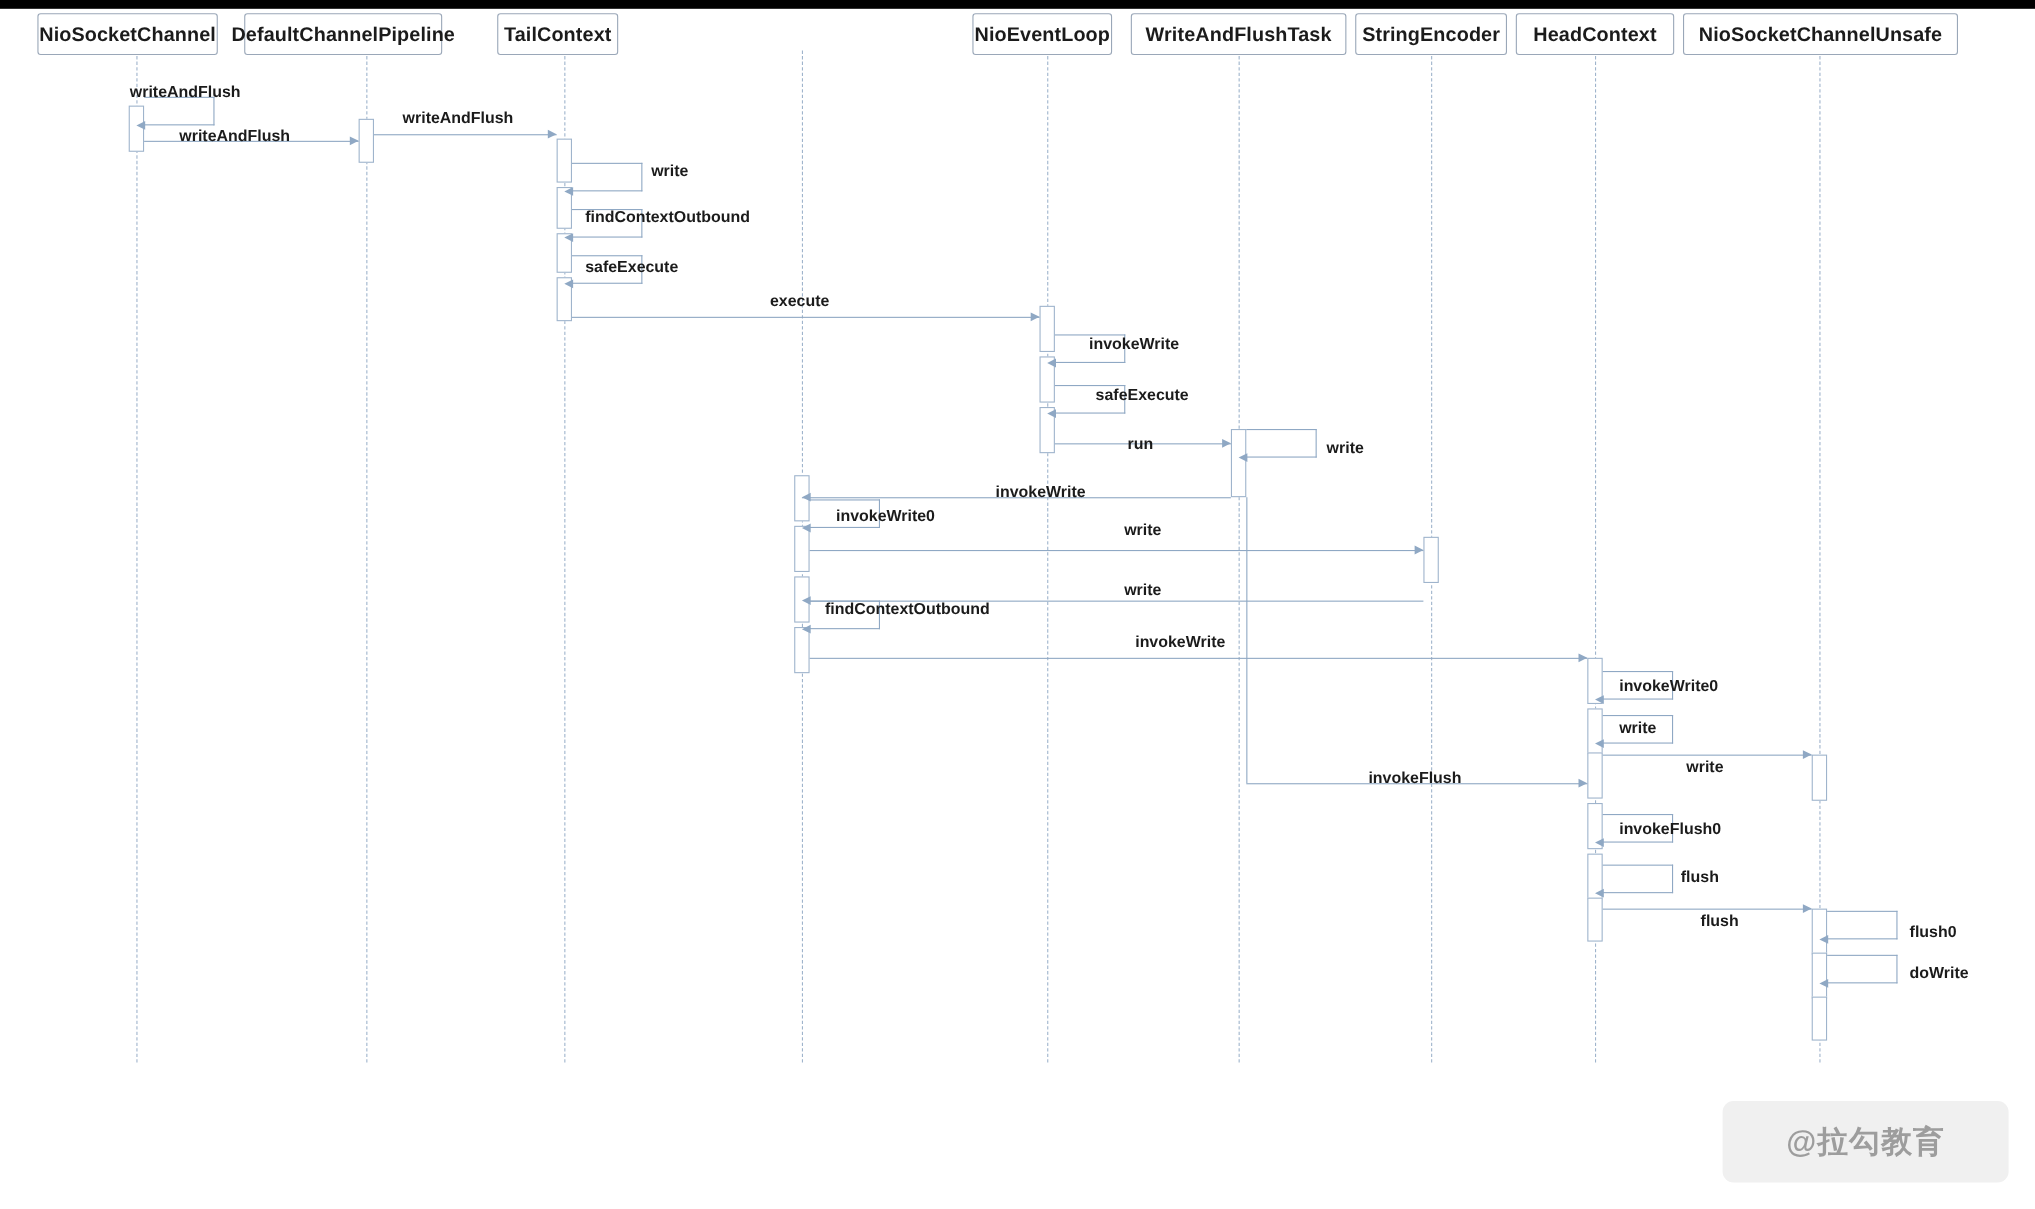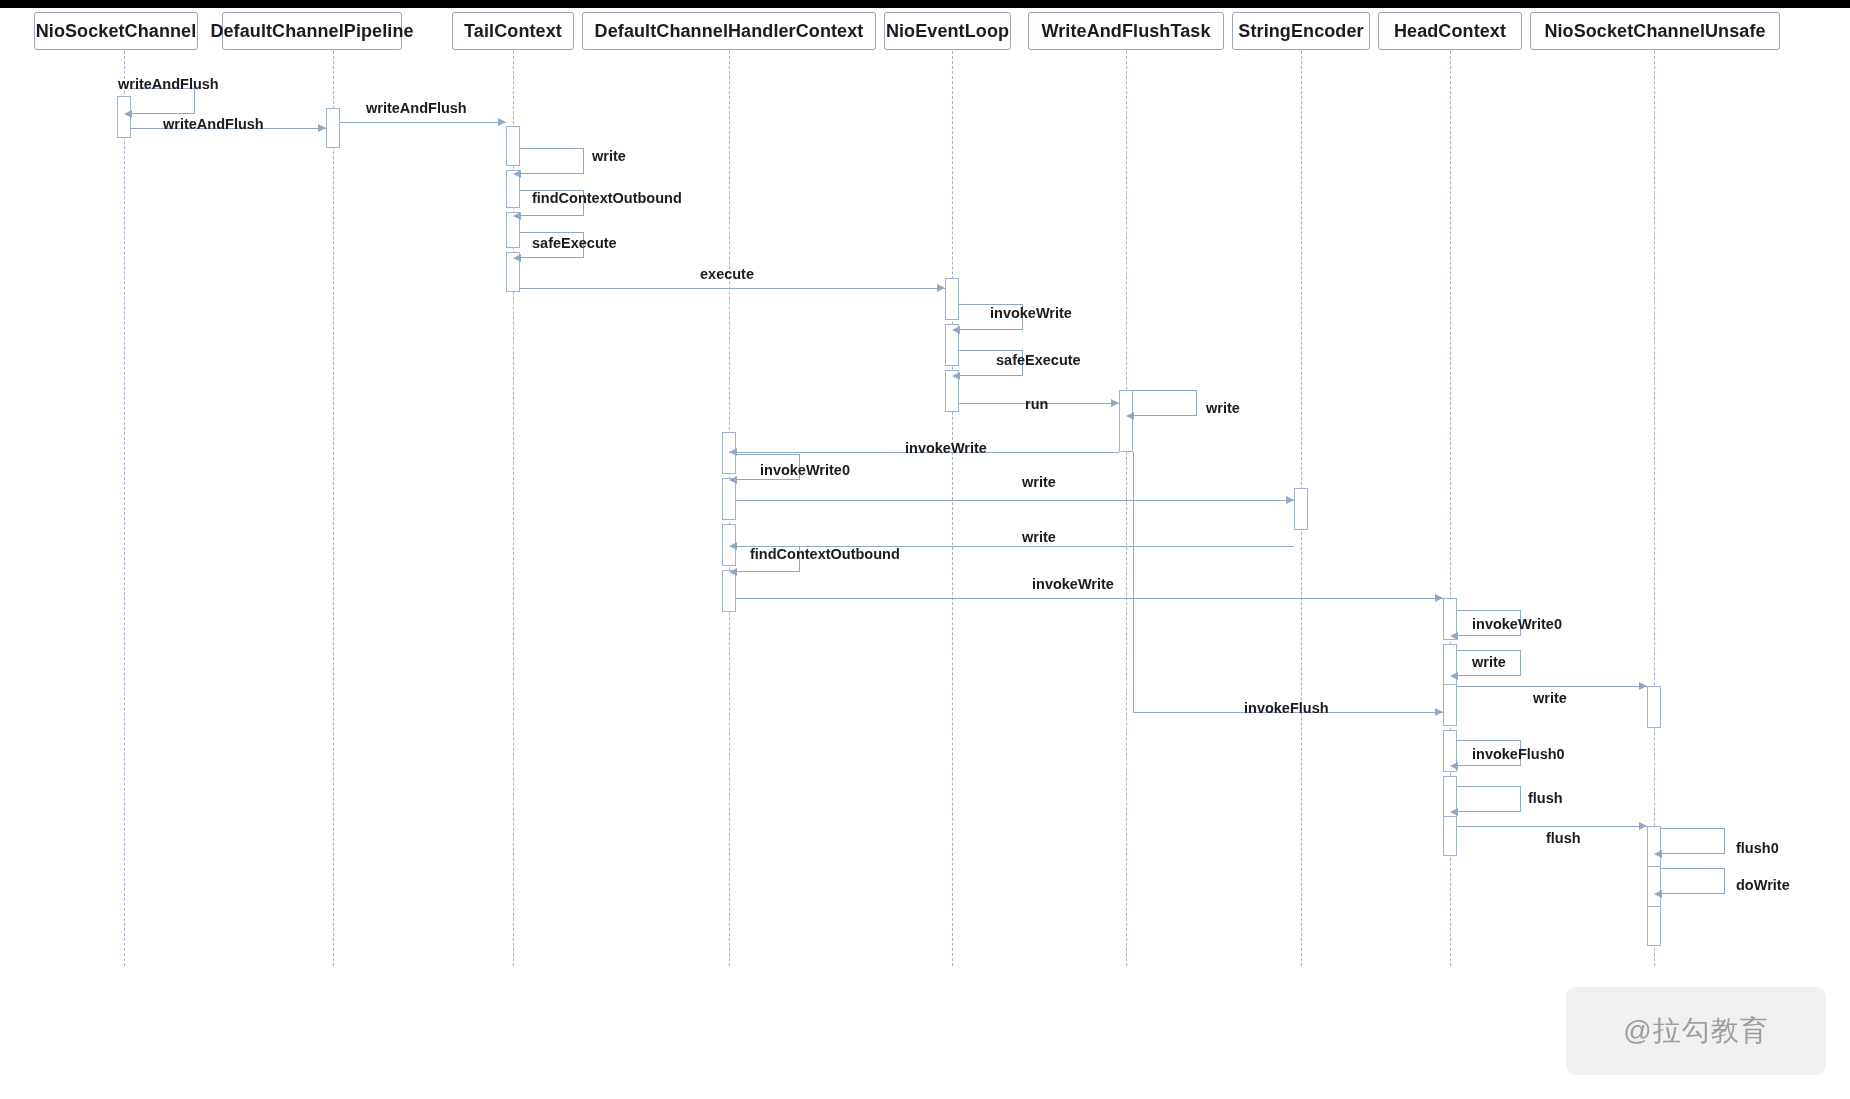--- a/index.html
+++ b/index.html
@@ -89,29 +89,29 @@
     border: 1px solid #8fa8c4;
     border-left: none;
     height: 26px;
     width: 64px;
   }
   .watermark {
     position: absolute;
     right: 24px;
     bottom: 24px;
     width: 260px;
-    height: 88px;
+    height: 74px;
     background: #f0f0f0;
     border-radius: 10px;
     display: flex;
     align-items: center;
     justify-content: center;
     color: #9d9d9d;
     font-size: 28px;
-    font-weight: 400;
+    font-weight: 700;
     letter-spacing: 1px;
   }
 </style>
 </head>
 <body>
 
 <div id="page">
   <div class="top-strip"></div>
 
   <div class="diagram">
@@ -125,25 +125,22 @@
     <div class="lifeline" style="left:1301px; top:46px; height:920px;"></div>
     <div class="lifeline" style="left:1450px; top:46px; height:920px;"></div>
     <div class="lifeline" style="left:1654px; top:46px; height:920px;"></div>
 
     <div class="participant" style="left:34px; top:12px; width:164px;">
       <span>NioSocketChannel</span>
     </div>
     <div class="participant" style="left:222px; top:12px; width:180px;">
       <span>DefaultChannelPipeline</span>
     </div>
-    <div class="participant" style="left:452px; top:12px; width:122px;">
+    <div class="participant" style="left:452px; top:12px; width:110px;">
       <span>TailContext</span>
-    </div>
-    <div class="participant" style="left:582px; top:12px; width:294px;">
-      <span>DefaultChannelHandlerContext</span>
     </div>
     <div class="participant" style="left:884px; top:12px; width:127px;">
       <span>NioEventLoop</span>
     </div>
     <div class="participant" style="left:1028px; top:12px; width:196px;">
       <span>WriteAndFlushTask</span>
     </div>
     <div class="participant" style="left:1232px; top:12px; width:138px;">
       <span>StringEncoder</span>
     </div>

